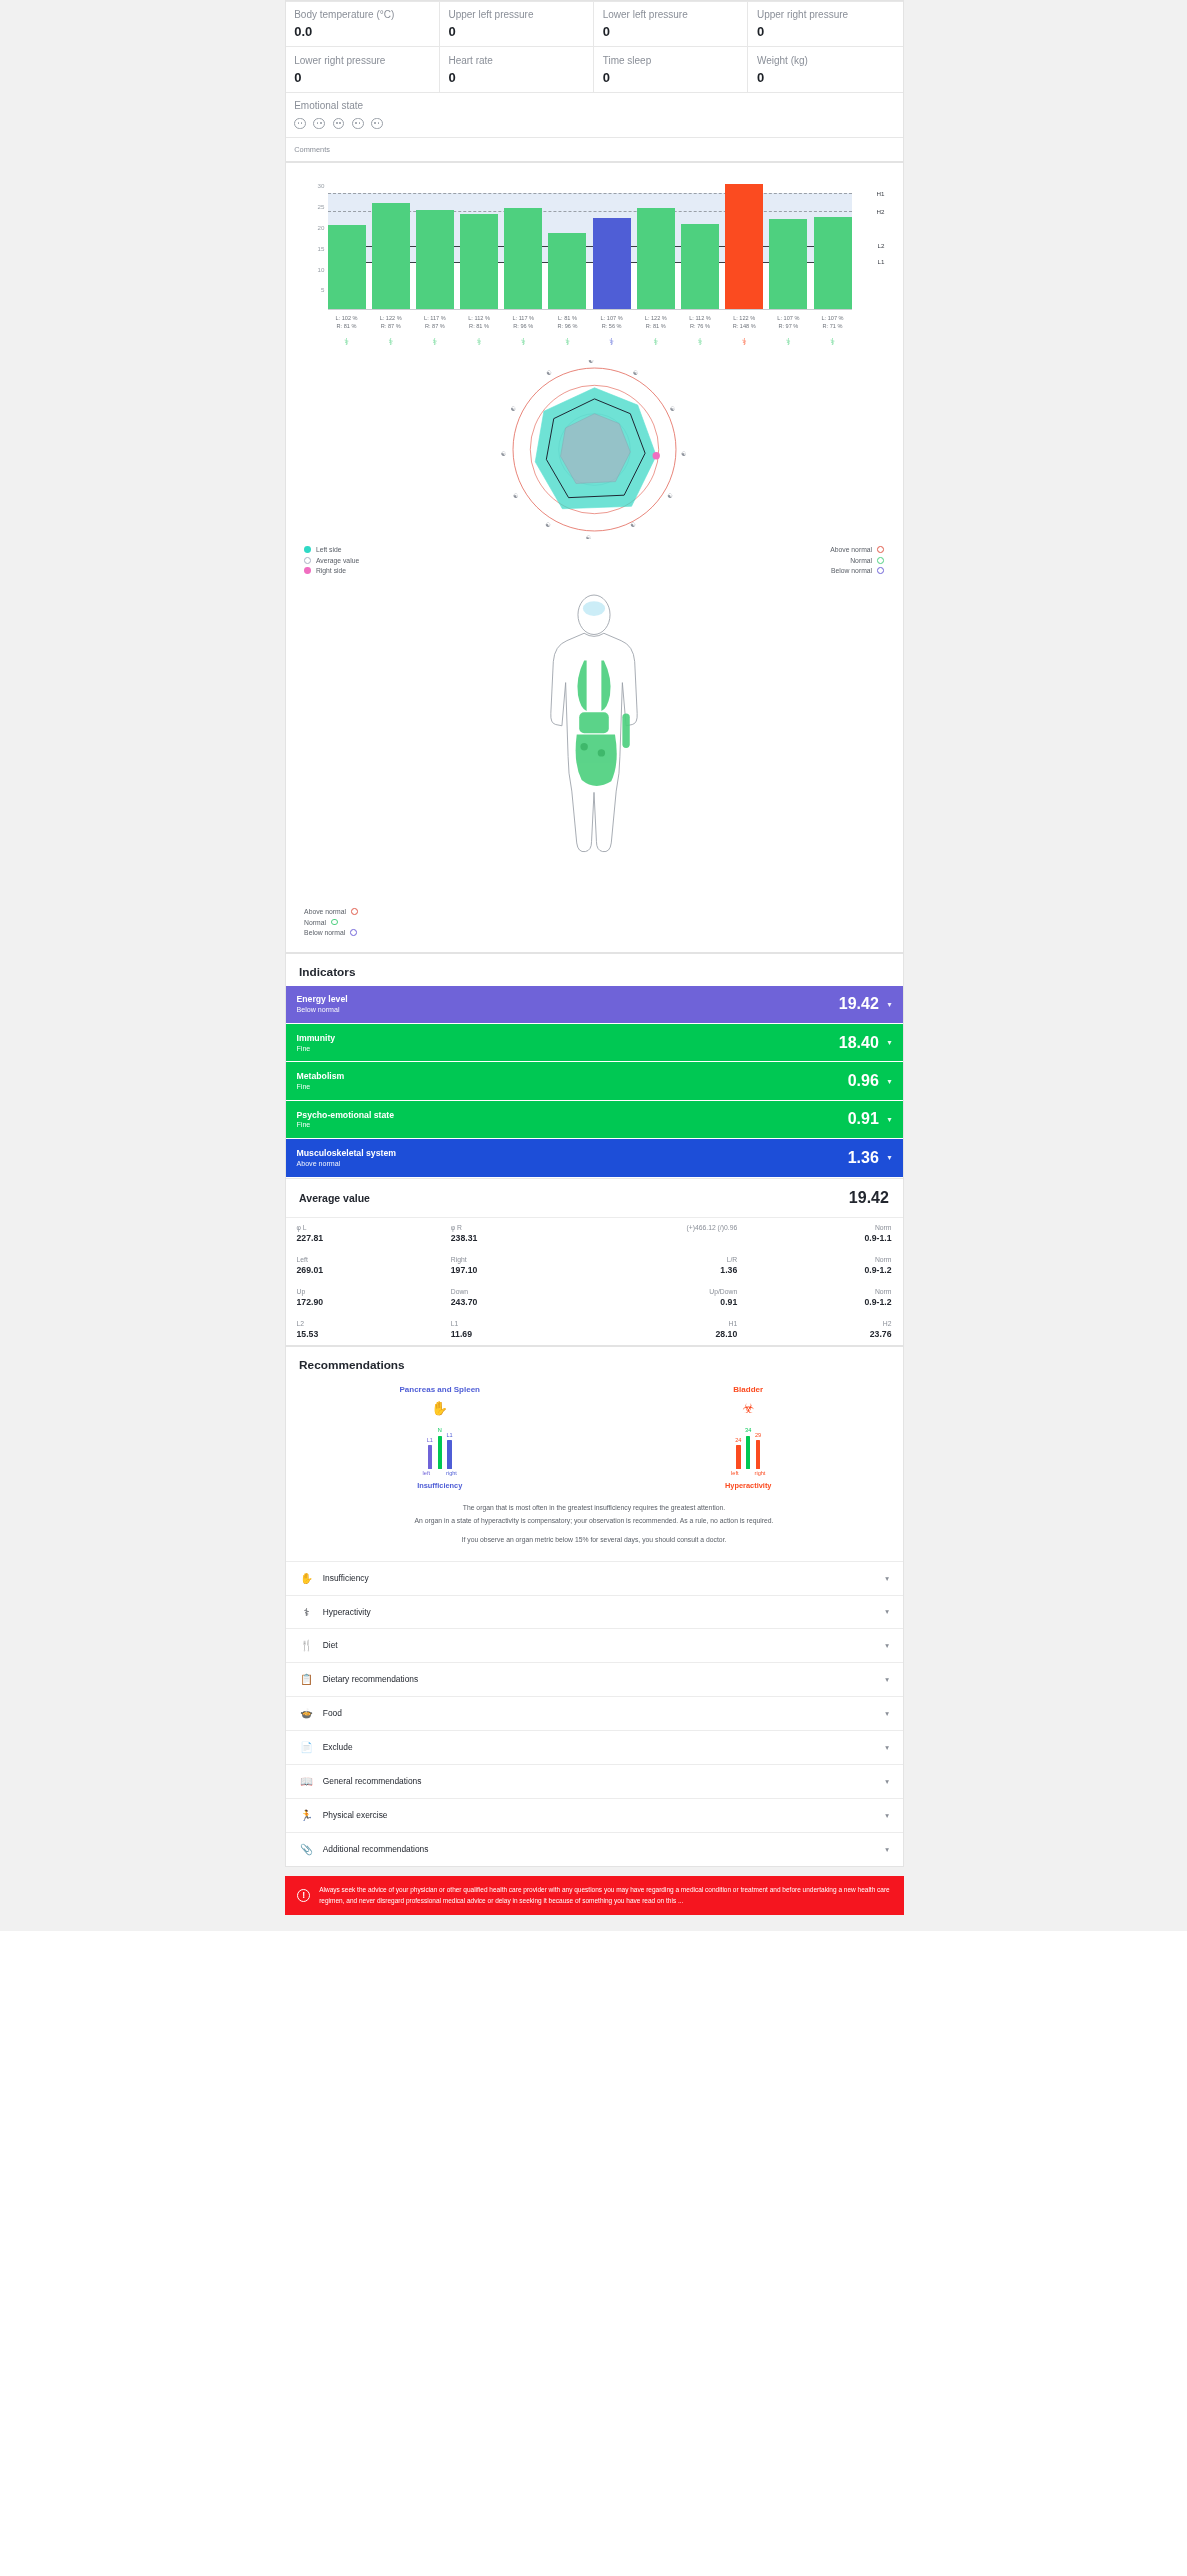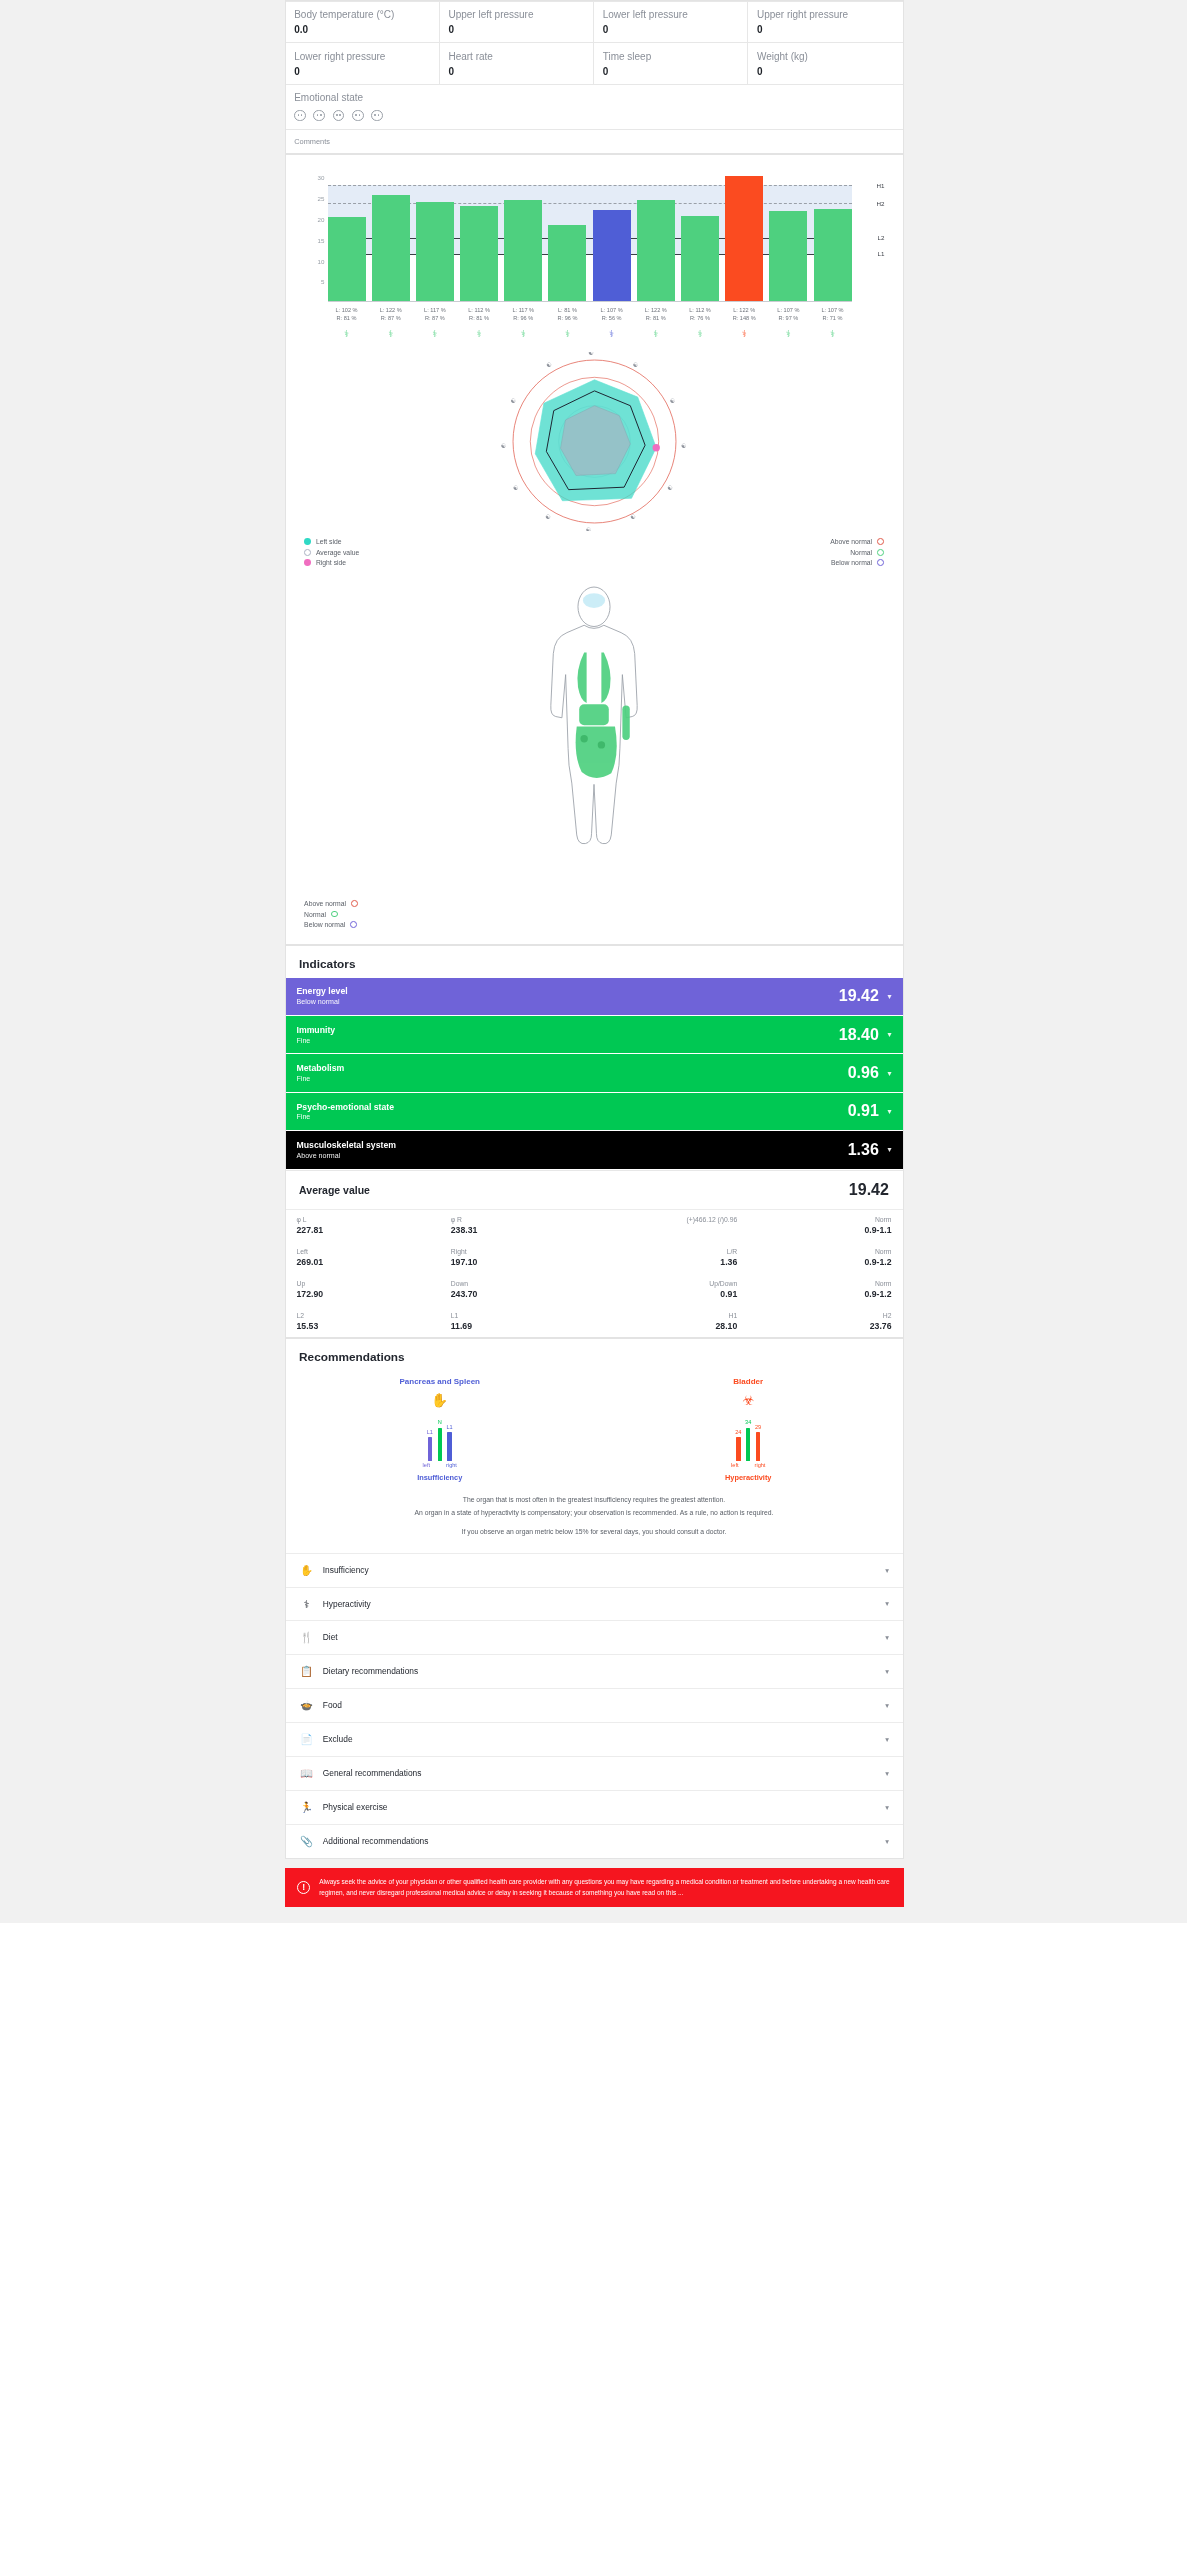--- a/index.html
+++ b/index.html
@@ -20,21 +20,21 @@
   }
   .pad { padding:11px 13.6px; }
 
   
   .rec-title { font-size:13.6px; font-weight:bold; letter-spacing:0.1px; }
   .rec-sub { font-size:8px; color:#7b7f87; margin-top:3.7px; }
   .grid4 { display:grid; grid-template-columns:repeat(4,1fr); border-top:0.6px solid #e7e7e7; }
   .grid4 > div { border-right:0.6px solid #e7e7e7; padding:7.4px 8.7px; }
   .grid4 > div:last-child { border-right:none; }
   .fld-label { font-size:10px; color:#8a8f98; }
-  .fld-val { font-size:10px; font-weight:bold; margin-top:3.7px; color:#1d2127; }
+  .fld-val { font-size:13px; font-weight:bold; margin-top:3.7px; color:#1d2127; }
   .grid2 { display:grid; grid-template-columns:1fr 1fr; border-top:0.6px solid #e7e7e7; }
   .grid2 > div { padding:7.4px 8.7px; border-right:0.6px solid #e7e7e7; }
   .grid2 > div:last-child { border-right:none; }
   .emo-row { display:flex; gap:7.4px; margin-top:6.2px; }
   .emo { width:11.8px; height:11.8px; border-radius:50%; border:1px solid #9aa0a8; position:relative; }
   .emo::before { content:""; position:absolute; left:2.5px; top:3.7px; width:1.5px; height:1.5px; border-radius:50%; background:#9aa0a8; }
   .emo::after { content:""; position:absolute; right:2.5px; top:3.7px; width:1.5px; height:1.5px; border-radius:50%; background:#9aa0a8; }
   .feel-row { display:flex; gap:8.7px; margin-top:6.2px; }
   .feel { width:7.4px; height:11.8px; border:1px solid #9aa0a8; border-radius:1.2px; position:relative; }
   .feel i { position:absolute; left:0.9px; right:0.9px; bottom:0.9px; background:#b6bbc2; display:block; }
@@ -425,21 +425,21 @@
         <div class="ind" style="background: rgb(0, 200, 83);">
           <div>
             <div class="t">Psycho-emotional state</div>
             <div class="s">Fine</div>
           </div>
           <div class="ind-right">
             <div class="v">0.91</div>
             <div class="chev">▾</div>
           </div>
         </div>
-        <div class="ind" style="background: #000000;">
+        <div class="ind" style="background: #1d4ed8;">
           <div>
             <div class="t">Musculoskeletal system</div>
             <div class="s">Above normal</div>
           </div>
           <div class="ind-right">
             <div class="v">1.36</div>
             <div class="chev">▾</div>
           </div>
         </div>
       </div>

